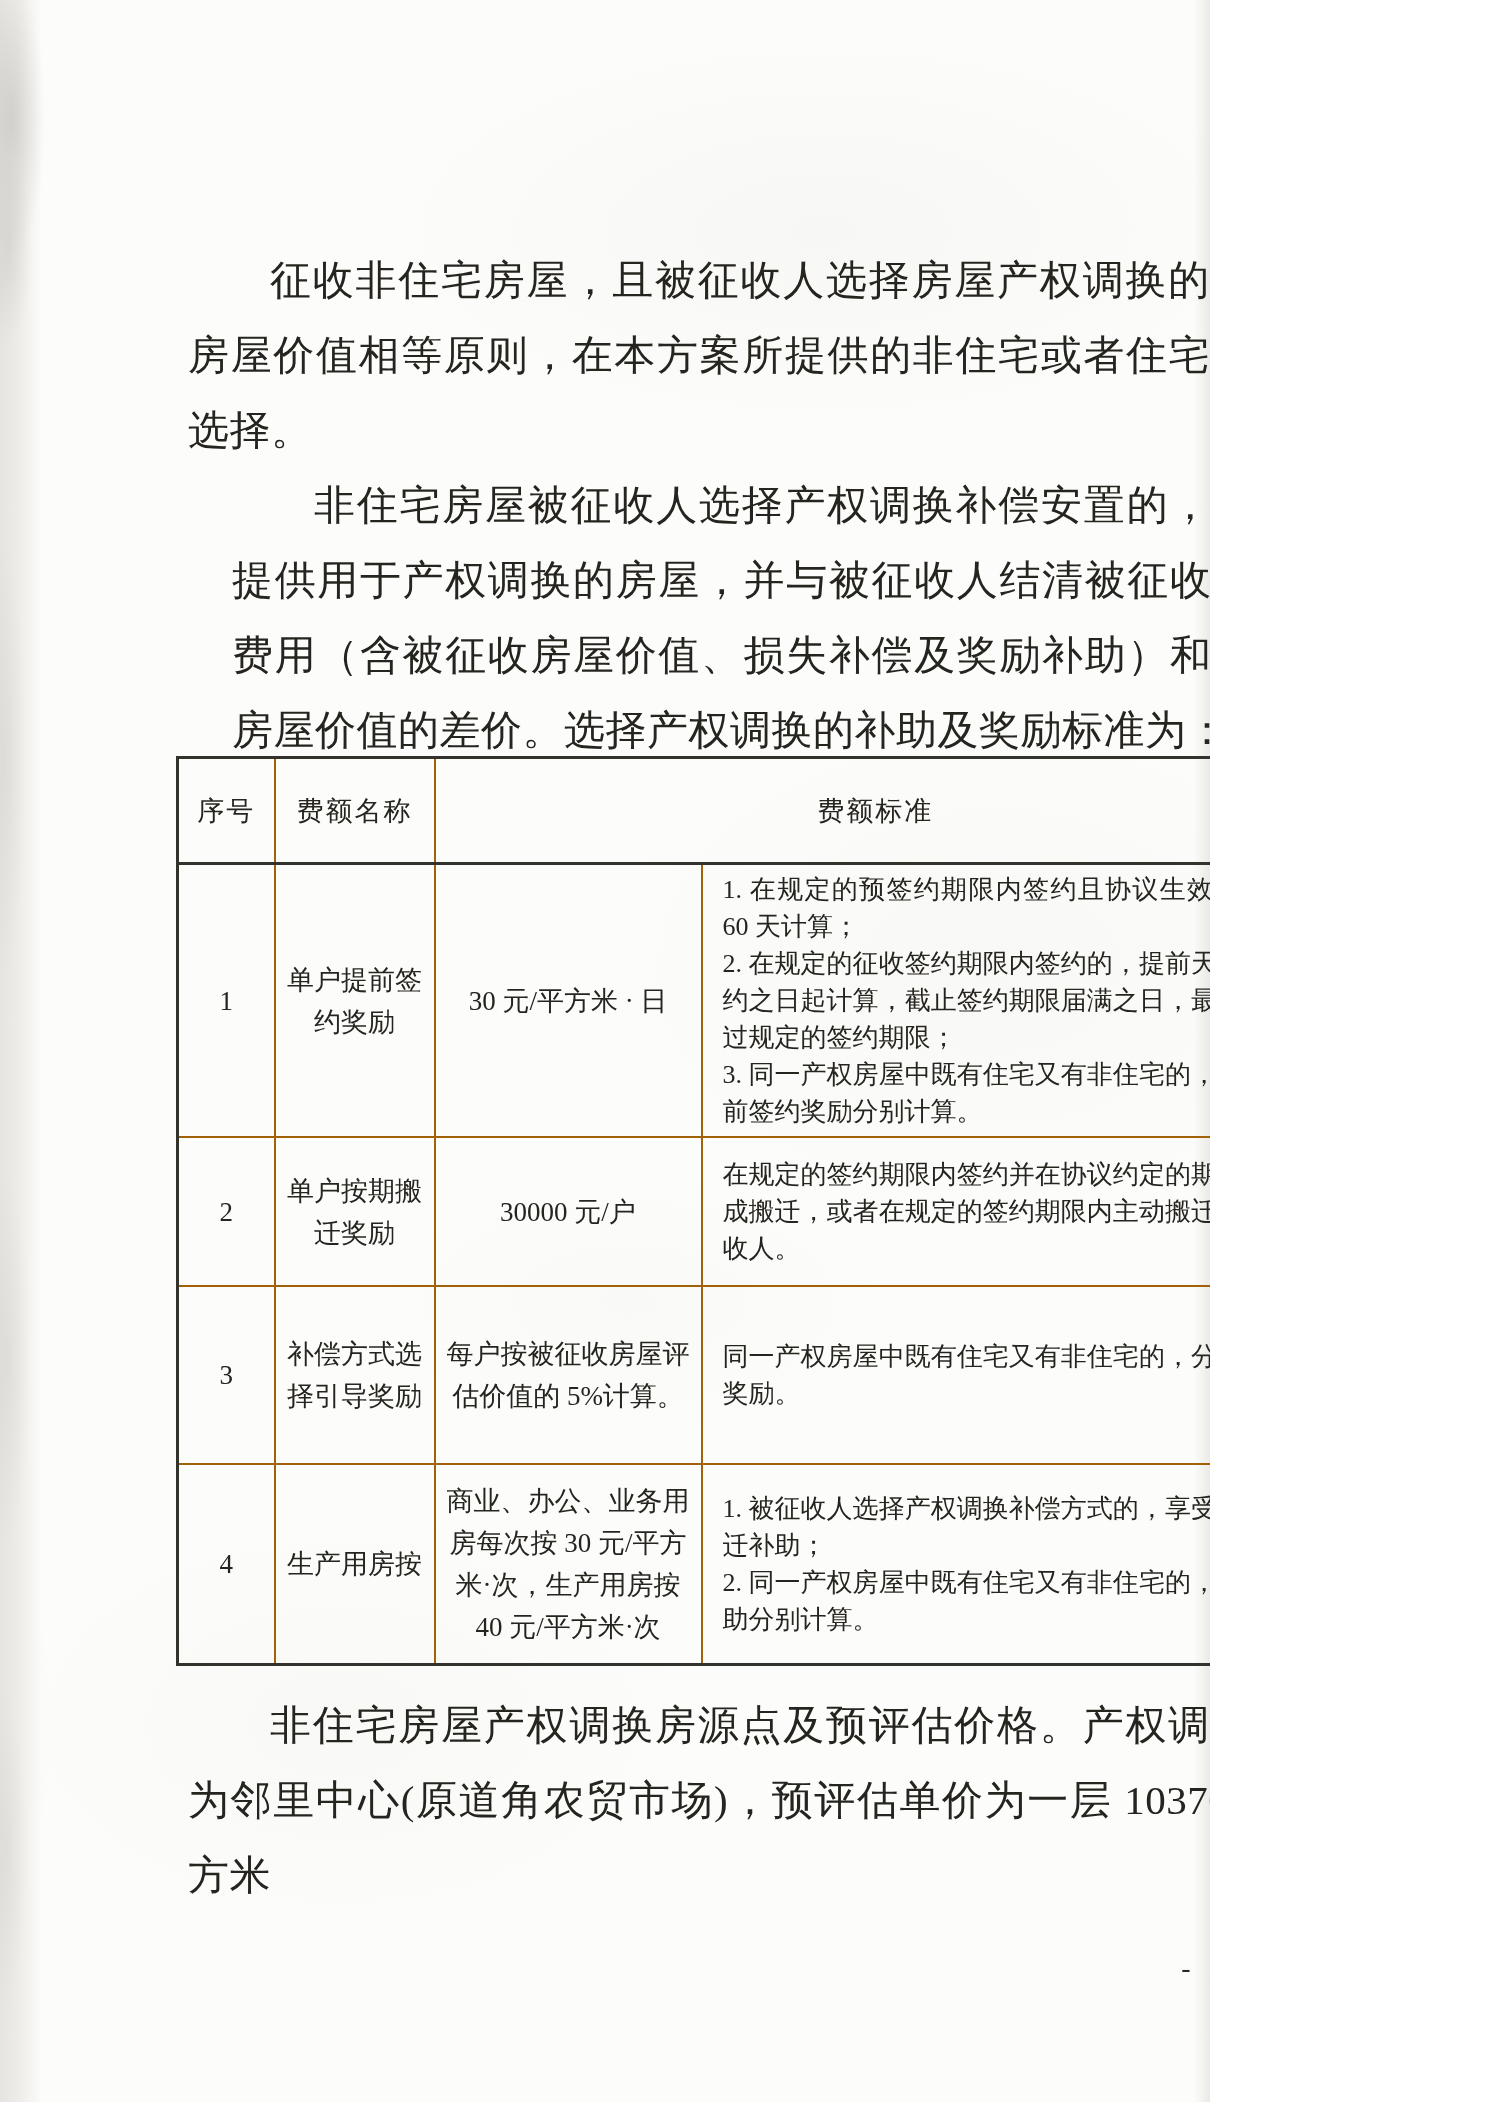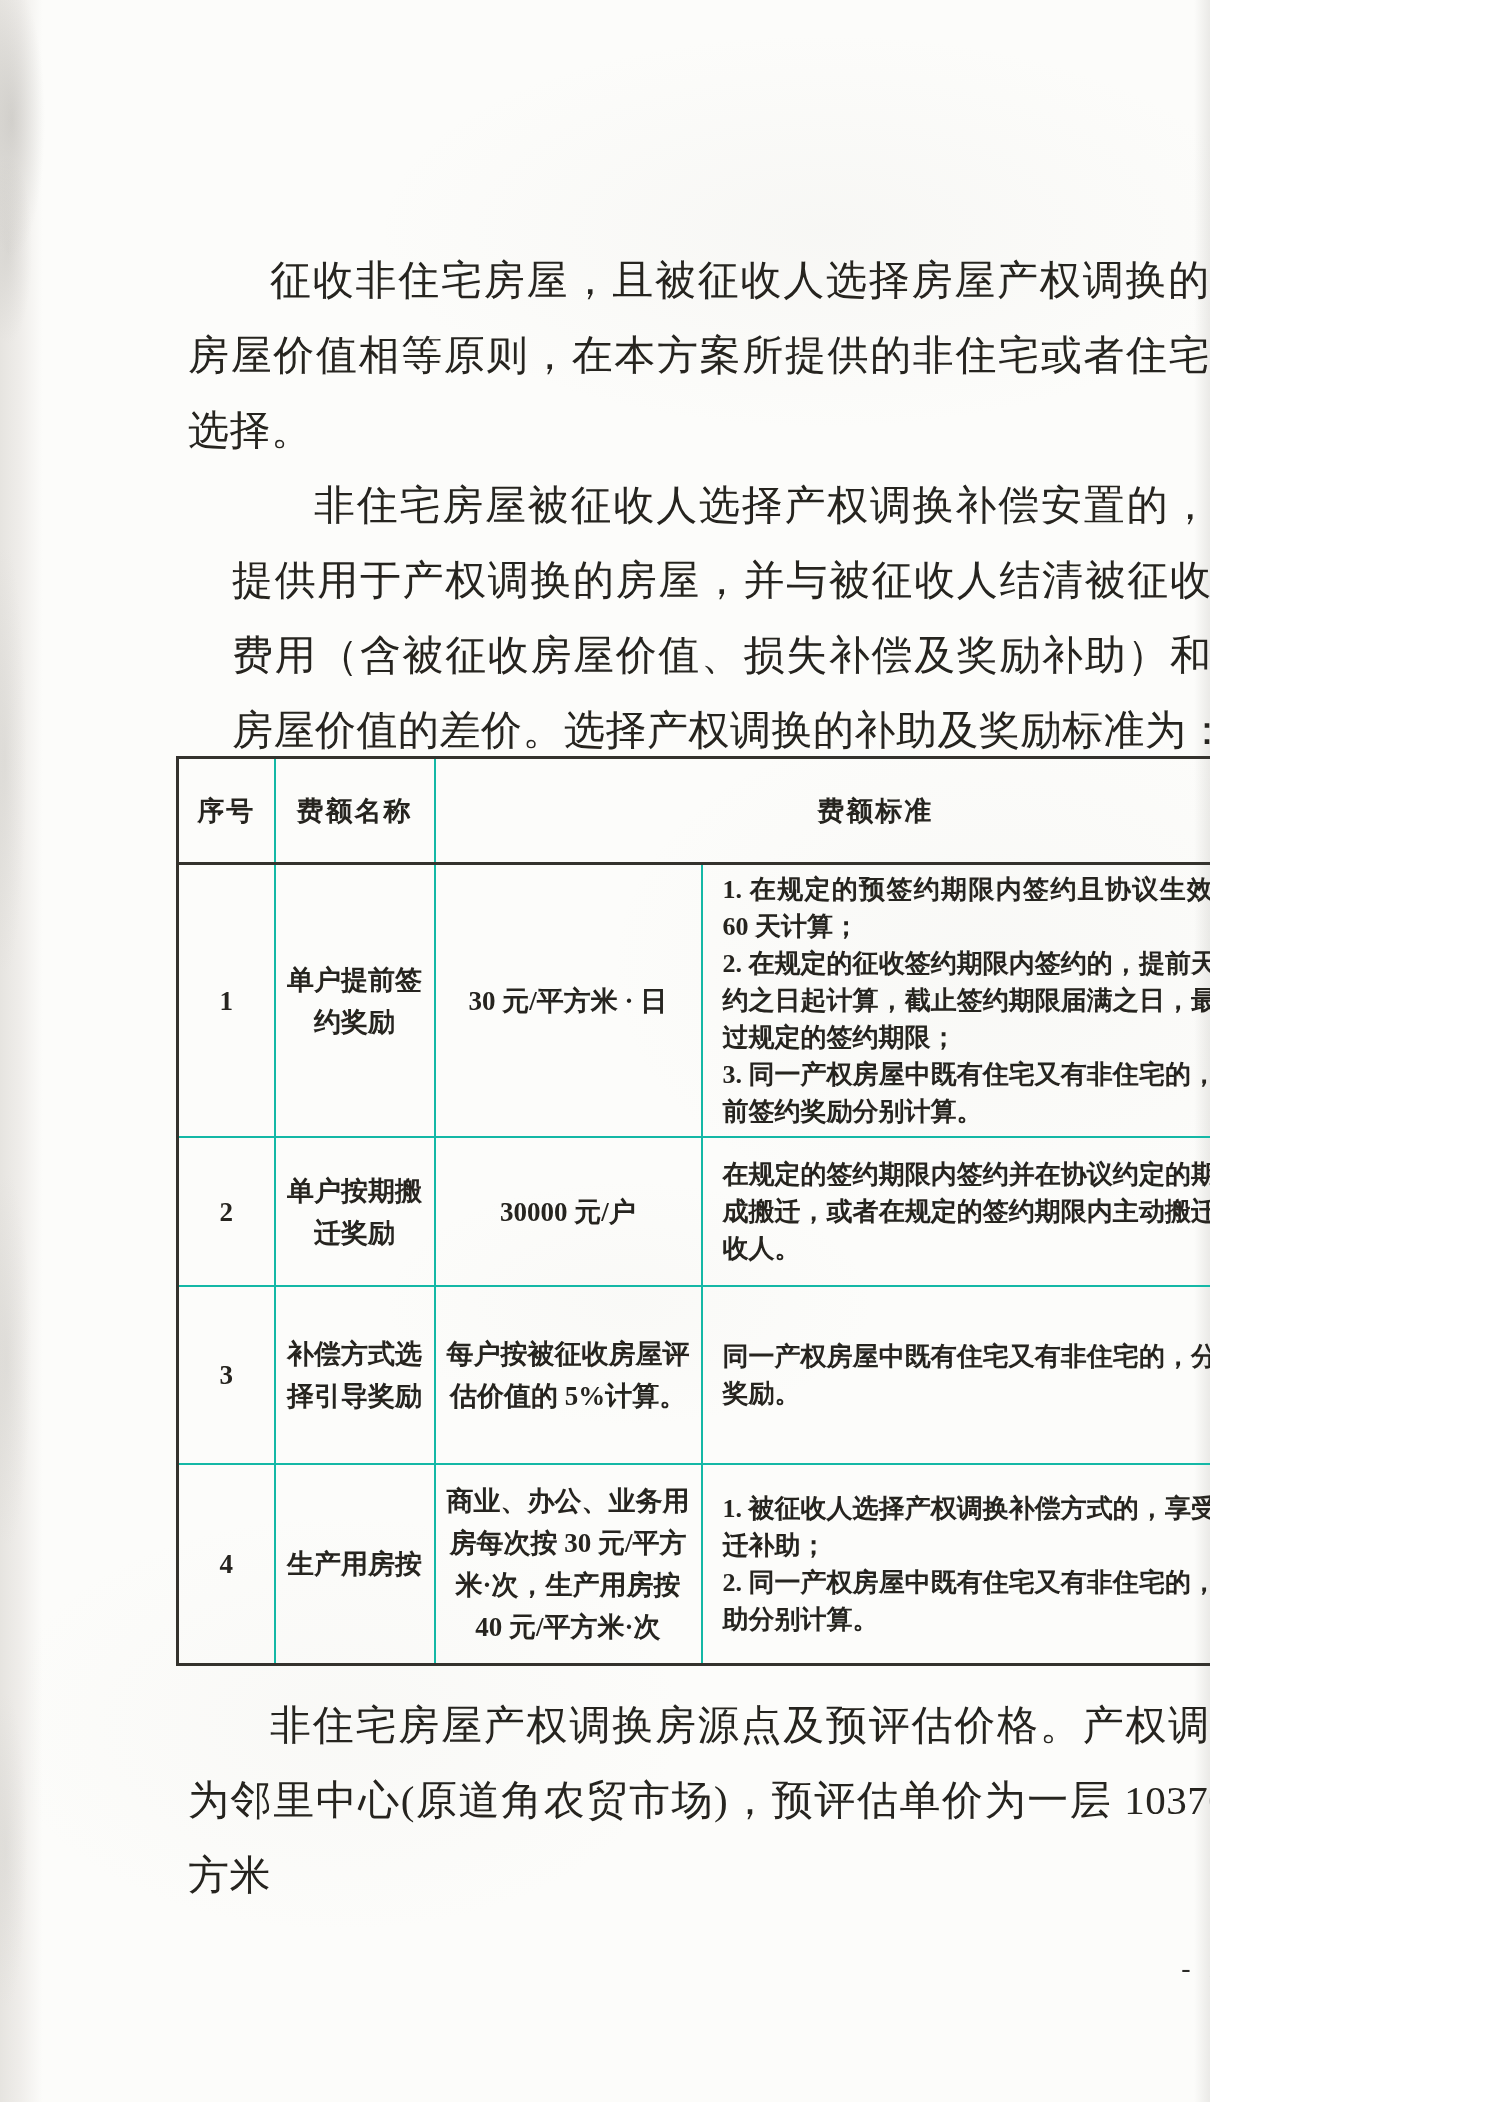--- a/index.html
+++ b/index.html
@@ -46,23 +46,23 @@
   .p2 { top:468px;margin-left:44px; }
   .p3 { top:1688px; }
 
   .fee-table {
     position:absolute; left:176px; top:756px;
     width:1139px; table-layout:fixed;
     border-collapse:collapse;
     font-size:27px;
   }
   .fee-table th, .fee-table td {
-    border:2px solid #14b8a6;
+    border:2px solid #a16207;
     vertical-align:middle;
-    font-weight:bold;
+    font-weight:normal;
     padding:6px 8px;
   }
   .fee-table { border:3px solid #34322d; }
   .fee-table thead th { border-bottom:3px solid #34322d; font-size:27px; letter-spacing:2px; }
   .row-header { height:106px; }
   .row-1 { height:263px; }
   .row-2 { height:149px; }
   .row-3 { height:178px; }
   .row-4 { height:200px; }
   td.c-no, td.c-name, td.c-val, .fee-table th {

